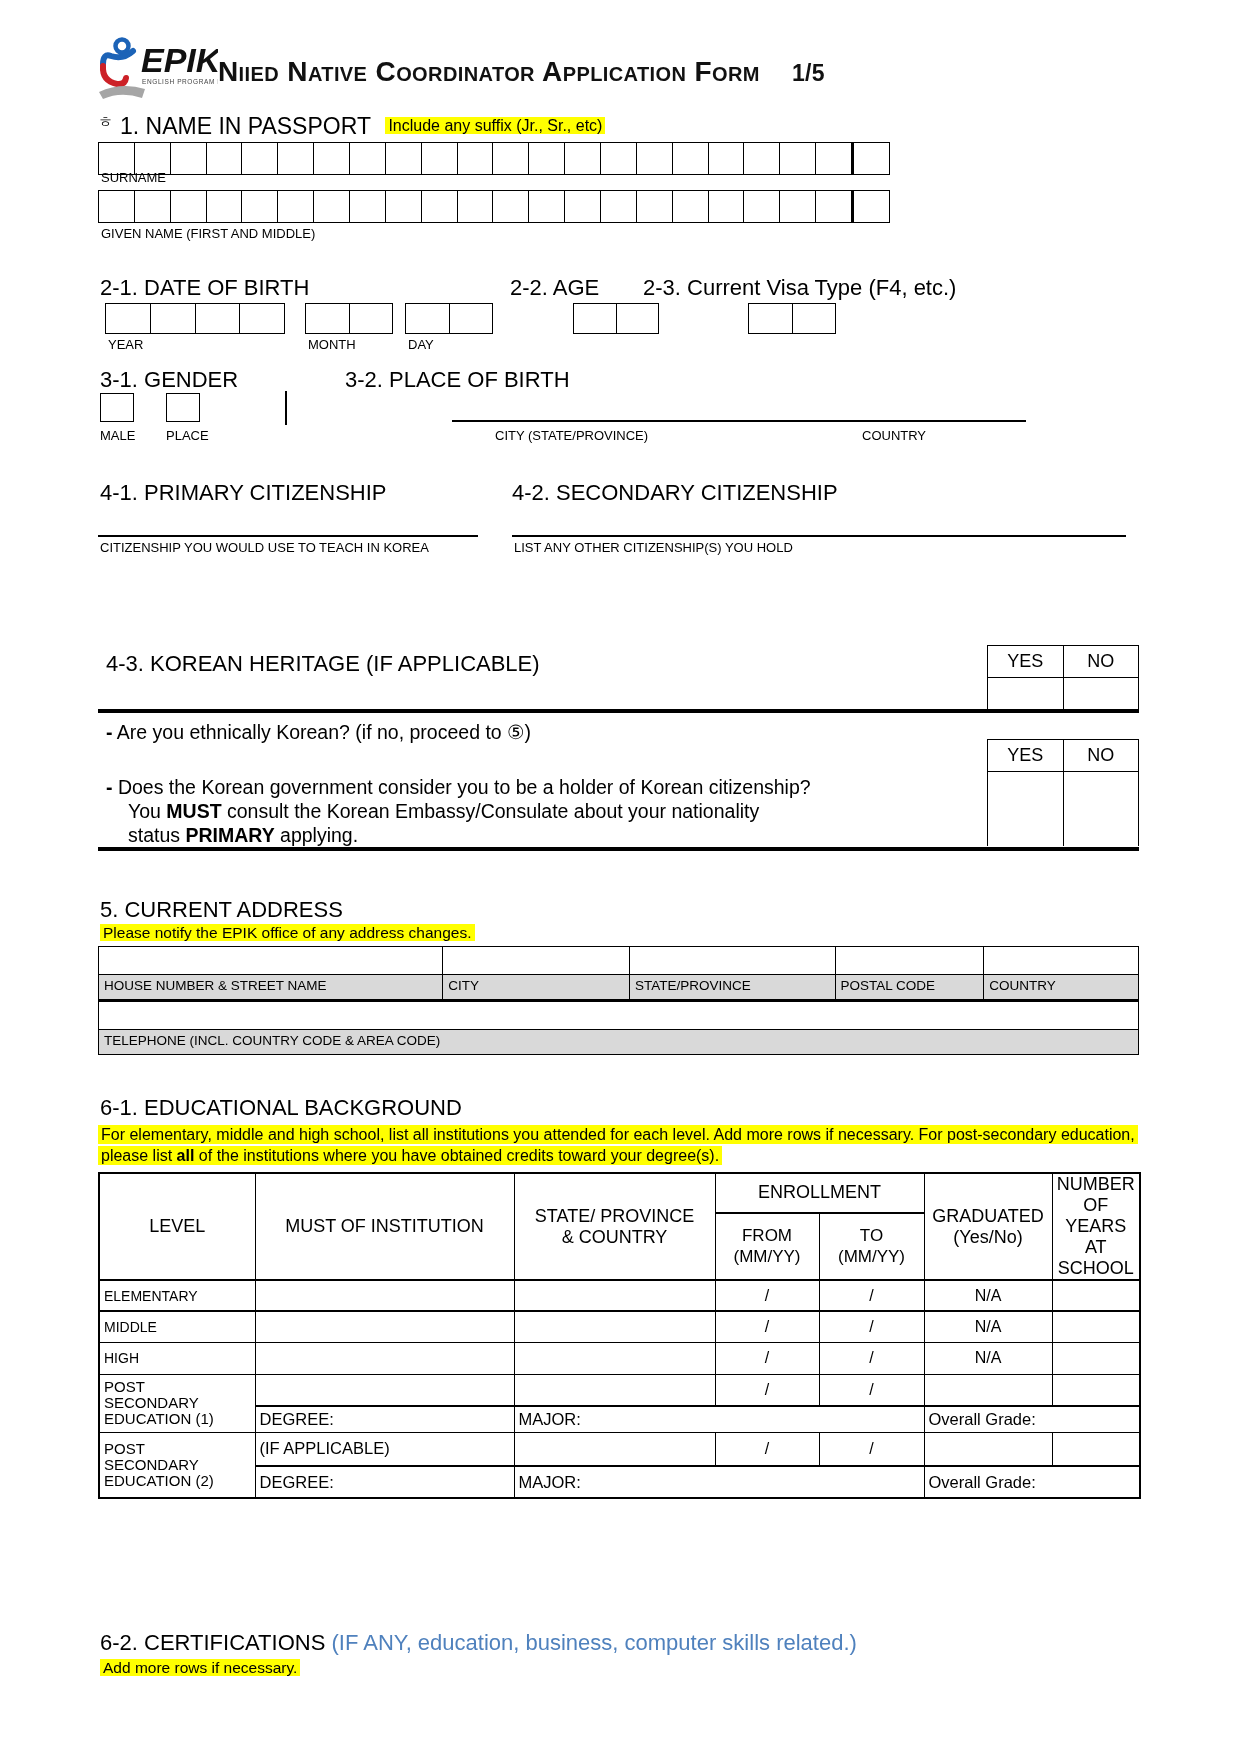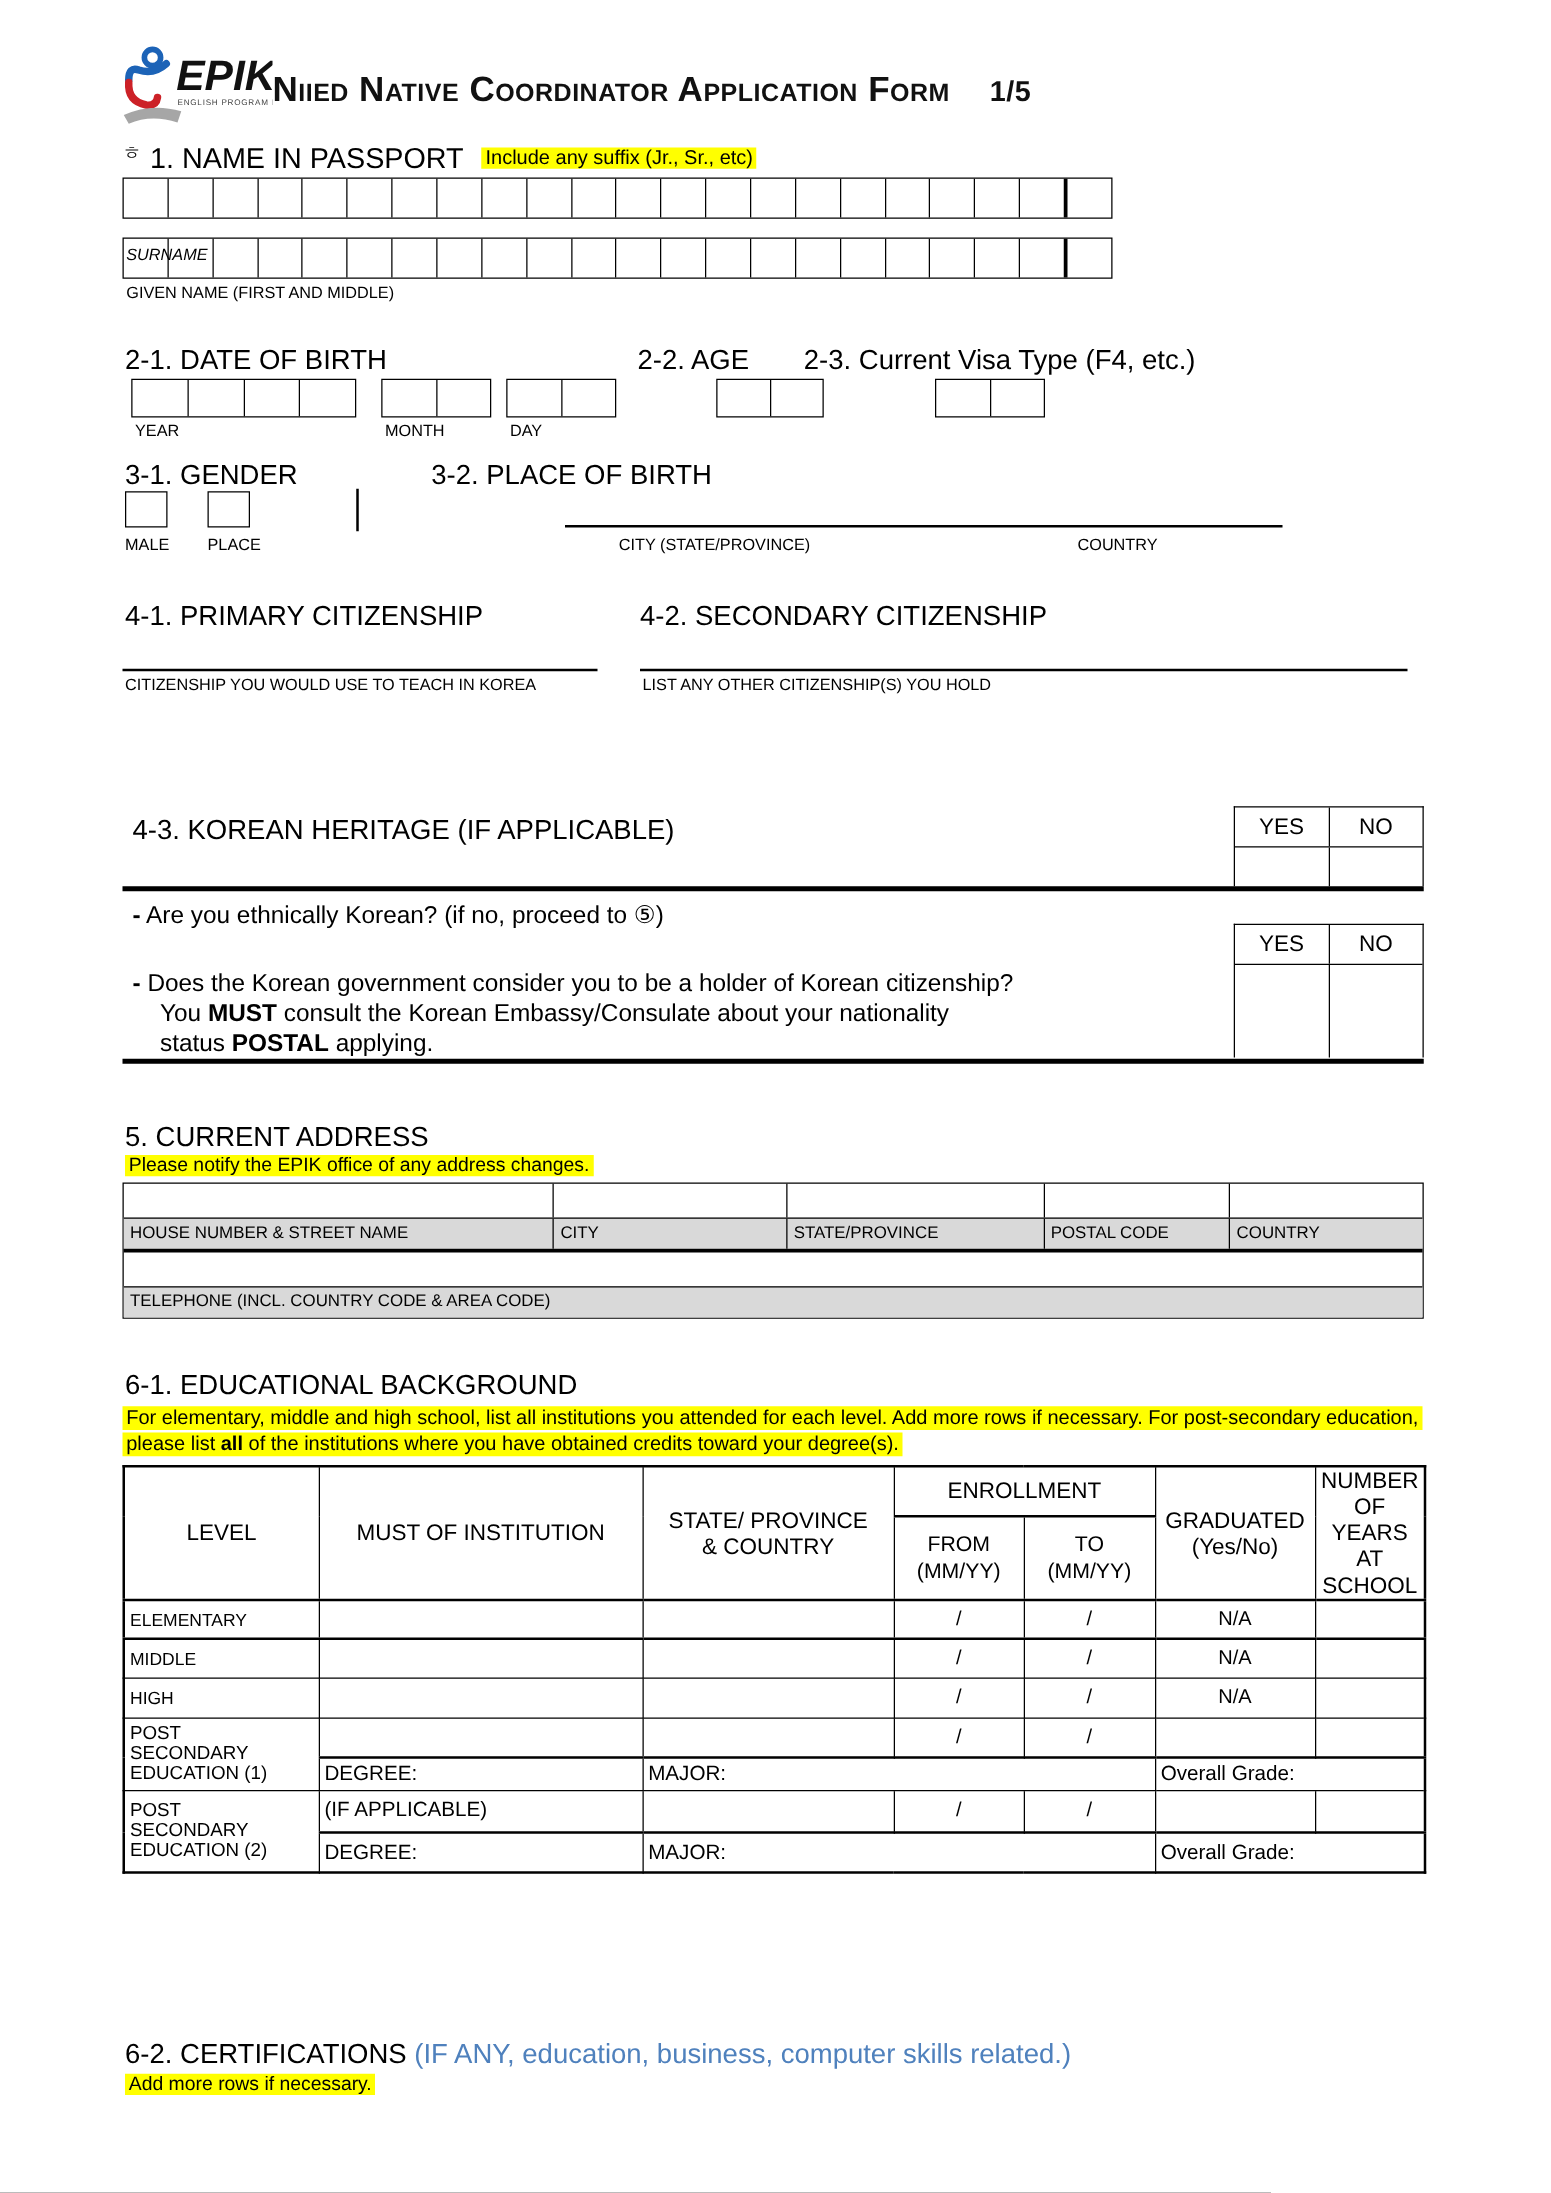--- a/index.html
+++ b/index.html
@@ -119,21 +119,21 @@
       <div class="gc"></div>
       <div class="gc"></div>
       <div class="gc"></div>
       <div class="gc"></div>
       <div class="gc"></div>
       <div class="gc"></div>
       <div class="gc"></div>
       <div class="gc"></div>
       <div class="gc"></div>
     </div>
-  <div class="abs small-label" style="left:101px; top:196px;font-style:italic;">SURNAME</div>
+  <div class="abs small-label" style="left:101px; top:170px;">SURNAME</div>
   <div class="abs grid name-grid" style="left:98px; top:190px; width:792px; height:33px;">
       <div class="gc"></div>
       <div class="gc"></div>
       <div class="gc"></div>
       <div class="gc"></div>
       <div class="gc"></div>
       <div class="gc"></div>
       <div class="gc"></div>
       <div class="gc"></div>
       <div class="gc"></div>
@@ -229,21 +229,21 @@
     </div>
     <div class="yn-body" style="height:74px;">
       <div></div>
       <div></div>
     </div>
   </div>
 
   <div class="abs qtext" style="left:106px; top:775px;">
     <div><b>-</b> <span>Does the Korean government consider you to be a holder of Korean citizenship?</span></div>
     <div class="qindent"><span>You </span><span class="bu">MUST</span><span> consult the Korean Embassy/Consulate about your nationality</span></div>
-    <div class="qindent"><span>status </span><span class="bu">POSTAL</span><span> applying.</span></div>
+    <div class="qindent"><span>status </span><span class="bu">PRIMARY</span><span> applying.</span></div>
   </div>
   <div class="abs hline" style="top:847px;"></div>
 
   <div class="abs h22" style="left:100px; top:897px;">5. CURRENT ADDRESS</div>
   <div class="abs note15" style="left:100px; top:924px;"><span class="hl">Please notify the EPIK office of any address changes.</span></div>
 
   <div class="abs addr-table" style="left:98px; top:946px;">
     <div class="addr-row" style="height:27px;">
       <div class="addr-cell" style="width:344px;"></div>
       <div class="addr-cell" style="width:187px;"></div>

